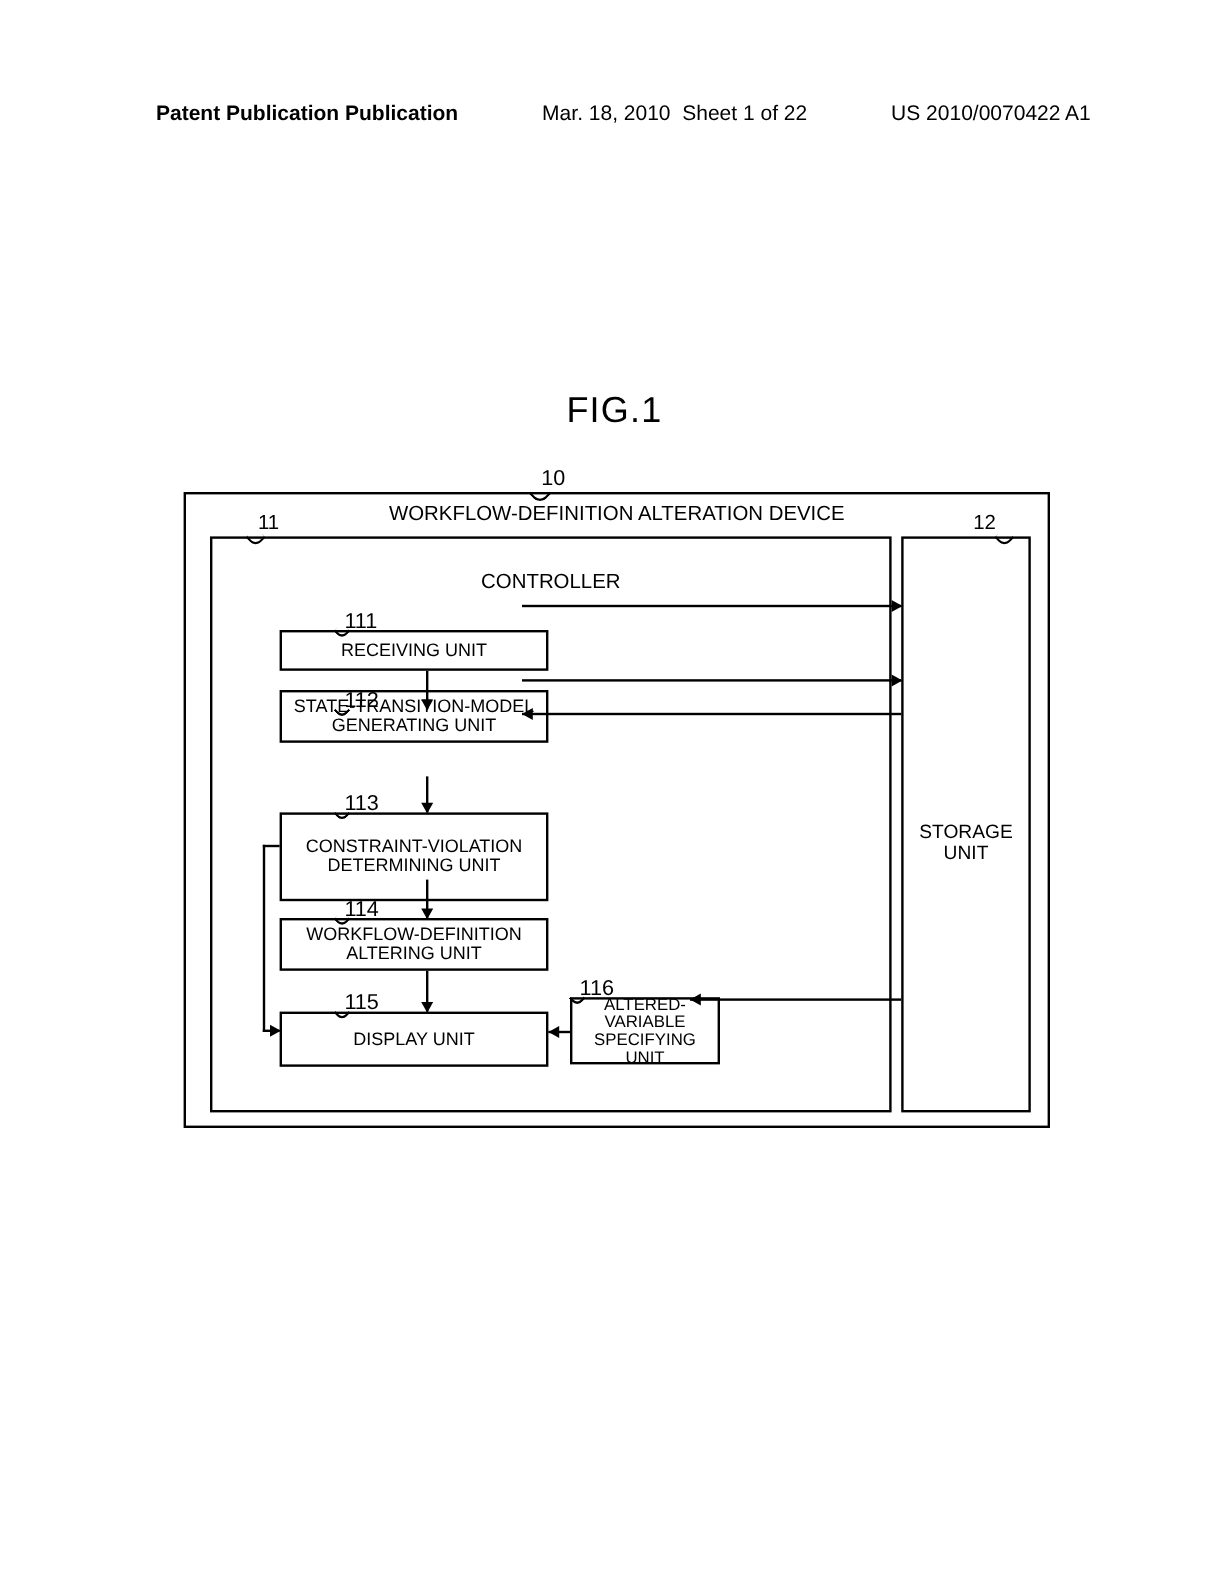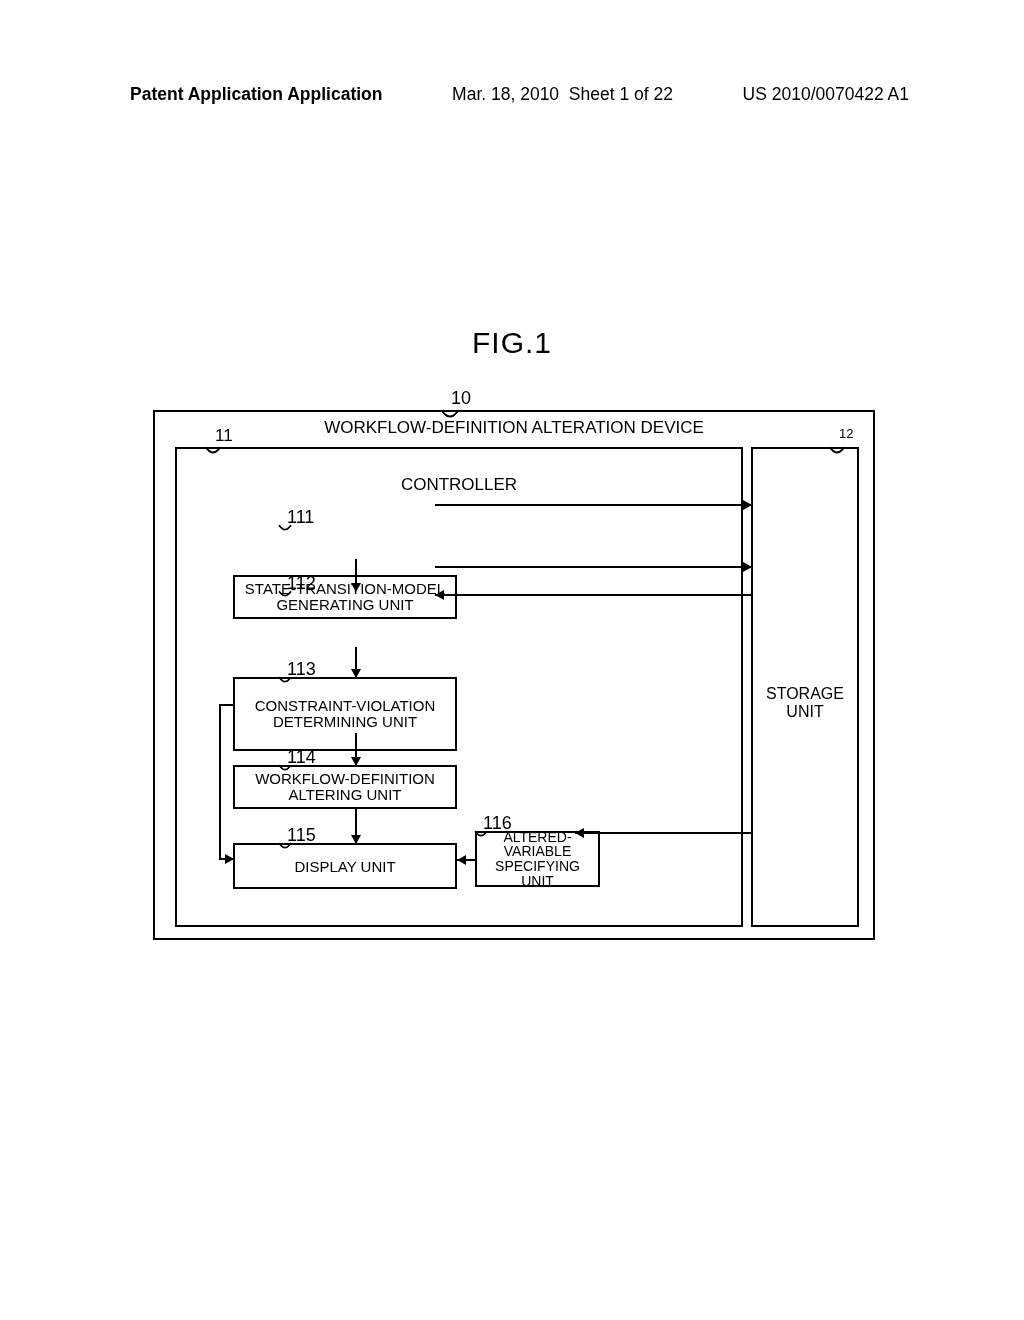--- a/index.html
+++ b/index.html
@@ -12,21 +12,21 @@
 .diagram { position: absolute; top: 410px; left: 153px; width: 722px; height: 530px; border: 2px solid #000; }
 .ref-10 { position: absolute; top: -24px; left: 296px; font-size: 18px; }
 .curve-10 { position: absolute; top: -8px; left: 288px; width: 14px; height: 14px; border-left: 2px solid #000; border-bottom: 2px solid #000; border-radius: 0 0 0 8px; transform: rotate(-45deg); }
 .device-label { position: absolute; top: 6px; left: 0; right: 0; text-align: center; font-size: 17px; }
 .controller { position: absolute; top: 35px; left: 20px; width: 568px; height: 480px; border: 2px solid #000; }
 .controller-label { position: absolute; top: 26px; left: 0; right: 0; text-align: center; font-size: 17px; }
 .ref-11 { position: absolute; top: 14px; left: 60px; font-size: 17px; }
 .curve-11 { position: absolute; top: 30px; left: 52px; width: 12px; height: 12px; border-left: 2px solid #000; border-bottom: 2px solid #000; border-radius: 0 0 0 7px; transform: rotate(-45deg); }
 .storage-box { position: absolute; top: 35px; left: 596px; width: 108px; height: 480px; border: 2px solid #000; text-decoration: underline; }
 .storage-label { position: absolute; top: 236px; left: 0; right: 0; text-align: center; font-size: 16px; line-height: 1.1; }
-.ref-12 { position: absolute; top: 14px; left: 684px; font-size: 13px; }
+.ref-12 { position: absolute; top: 14px; left: 656px; font-size: 17px; }
 .curve-12 { position: absolute; top: 30px; left: 676px; width: 12px; height: 12px; border-left: 2px solid #000; border-bottom: 2px solid #000; border-radius: 0 0 0 7px; transform: rotate(-45deg); }
 .unit-box { position: absolute; left: 56px; width: 224px; border: 2px solid #000; text-align: center; font-size: 15px; display: flex; align-items: center; justify-content: center; }
 .unit-111 { top: 76px; height: 34px; }
 .unit-112 { top: 126px; height: 44px; line-height: 1.05; }
 .unit-113 { top: 228px; height: 74px; line-height: 1.05; }
 .unit-114 { top: 316px; height: 44px; line-height: 1.05; }
 .unit-115 { top: 394px; height: 46px; }
 .unit-116 { position: absolute; left: 298px; top: 382px; width: 125px; height: 56px; border: 2px solid #000; text-align: center; font-size: 14px; display: flex; align-items: center; justify-content: center; line-height: 1.05; }
 .ref-unit { position: absolute; font-size: 18px; }
 .ref-111 { top: 58px; left: 110px; }
@@ -66,39 +66,42 @@
 .ar-s2 { left: 588px; top: 150px; }
 .ar-112b { left: 280px; top: 178px; }
 .ar-116l { left: 420px; top: 416px; }
 .ar-115l { left: 280px; top: 406px; }
 .ar-115ll { left: 48px; top: 405px; border-right: none; border-left: 9px solid #000; }
 </style>
 </head>
 <body>
 
 <div class="header">
-  <span class="header-left">Patent Application Application</span>
+  <span class="header-left">Patent Publication Publication</span>
   <span class="header-date"><span>Mar. 18, 2010</span>&nbsp;&nbsp;<span>Sheet 1 of 22</span></span>
   <span class="header-right">US 2010/0070422 A1</span>
 </div>
 
 <div class="fig-title">FIG.1</div>
 
 <div class="diagram">
   <div class="ref-10">10</div>
   <div class="curve-10"></div>
   <div class="device-label">WORKFLOW-DEFINITION ALTERATION DEVICE</div>
 
   <div class="ref-11">11</div>
   <div class="curve-11"></div>
   <div class="controller">
     <div class="controller-label">CONTROLLER</div>
 
     <div class="ref-unit ref-111">111</div>
     <div class="curve-sm c-111"></div>
+    <div class="unit-box unit-111">
+        <span>RECEIVING UNIT</span>
+      </div>
 
     <div class="ref-unit ref-112">112</div>
     <div class="curve-sm c-112"></div>
     <div class="unit-box unit-112">
         <span>STATE-TRANSITION-MODEL GENERATING UNIT</span>
       </div>
 
     <div class="ref-unit ref-113">113</div>
     <div class="curve-sm c-113"></div>
     <div class="unit-box unit-113">

